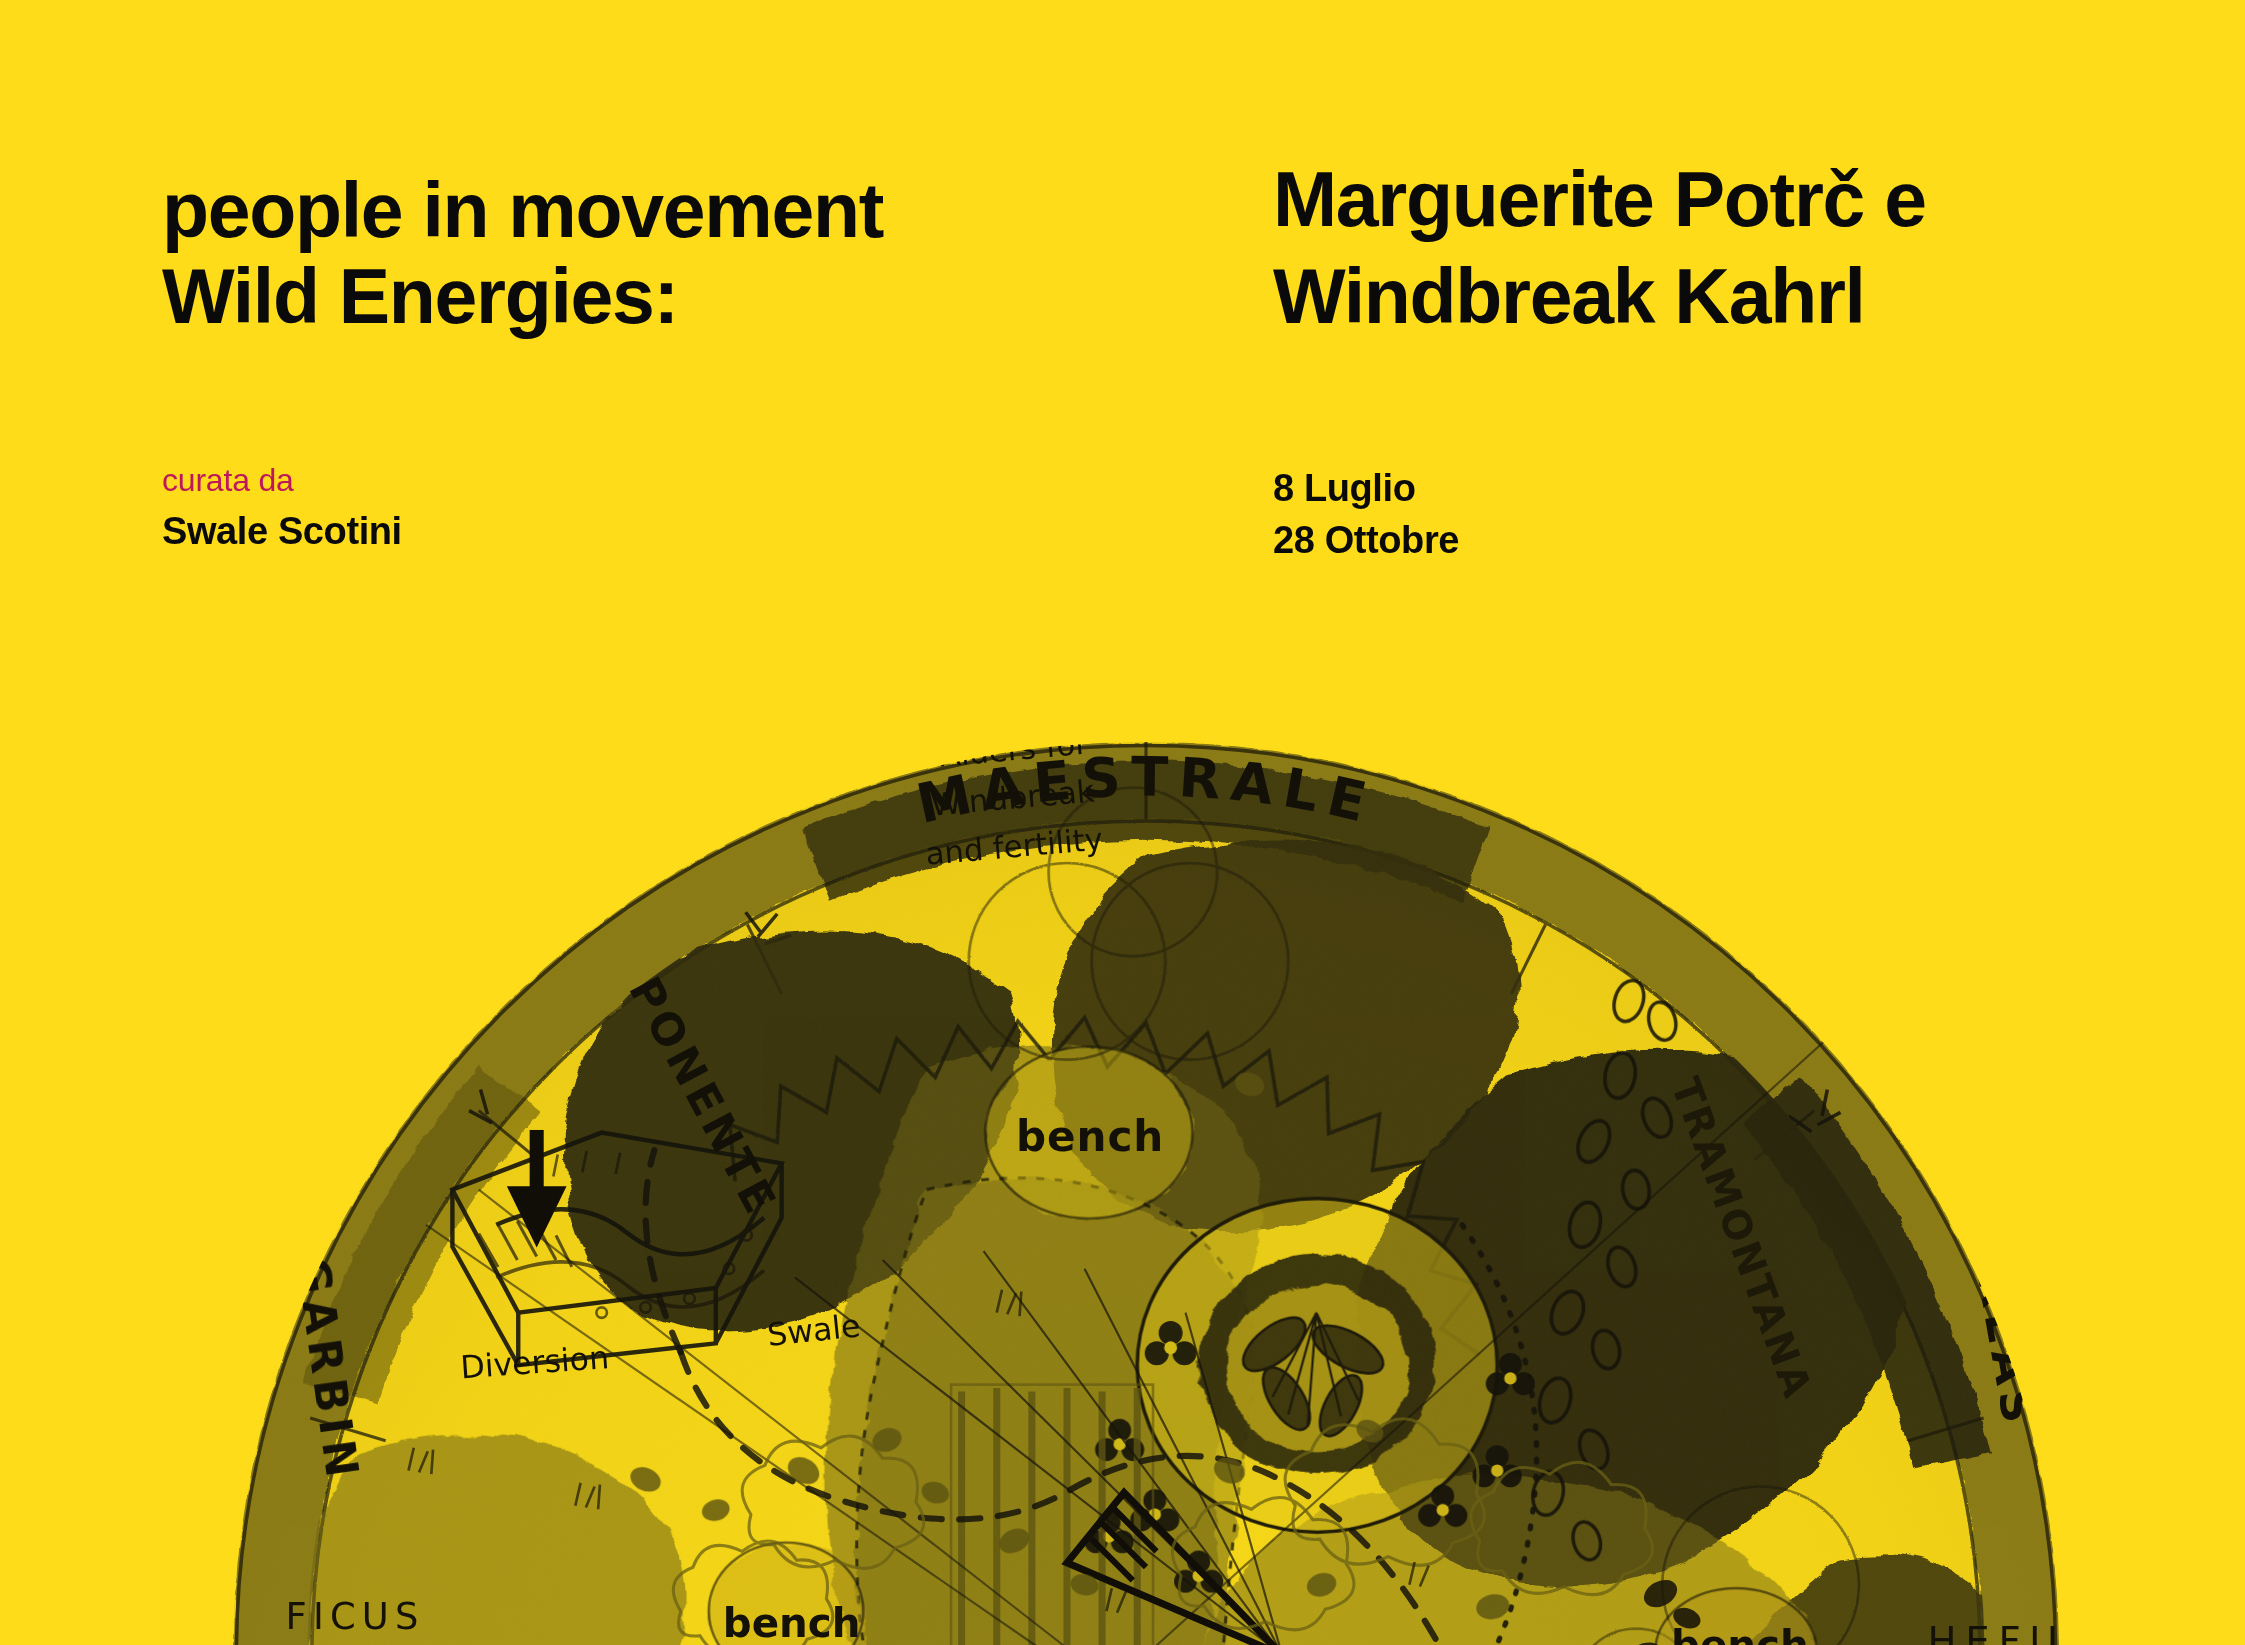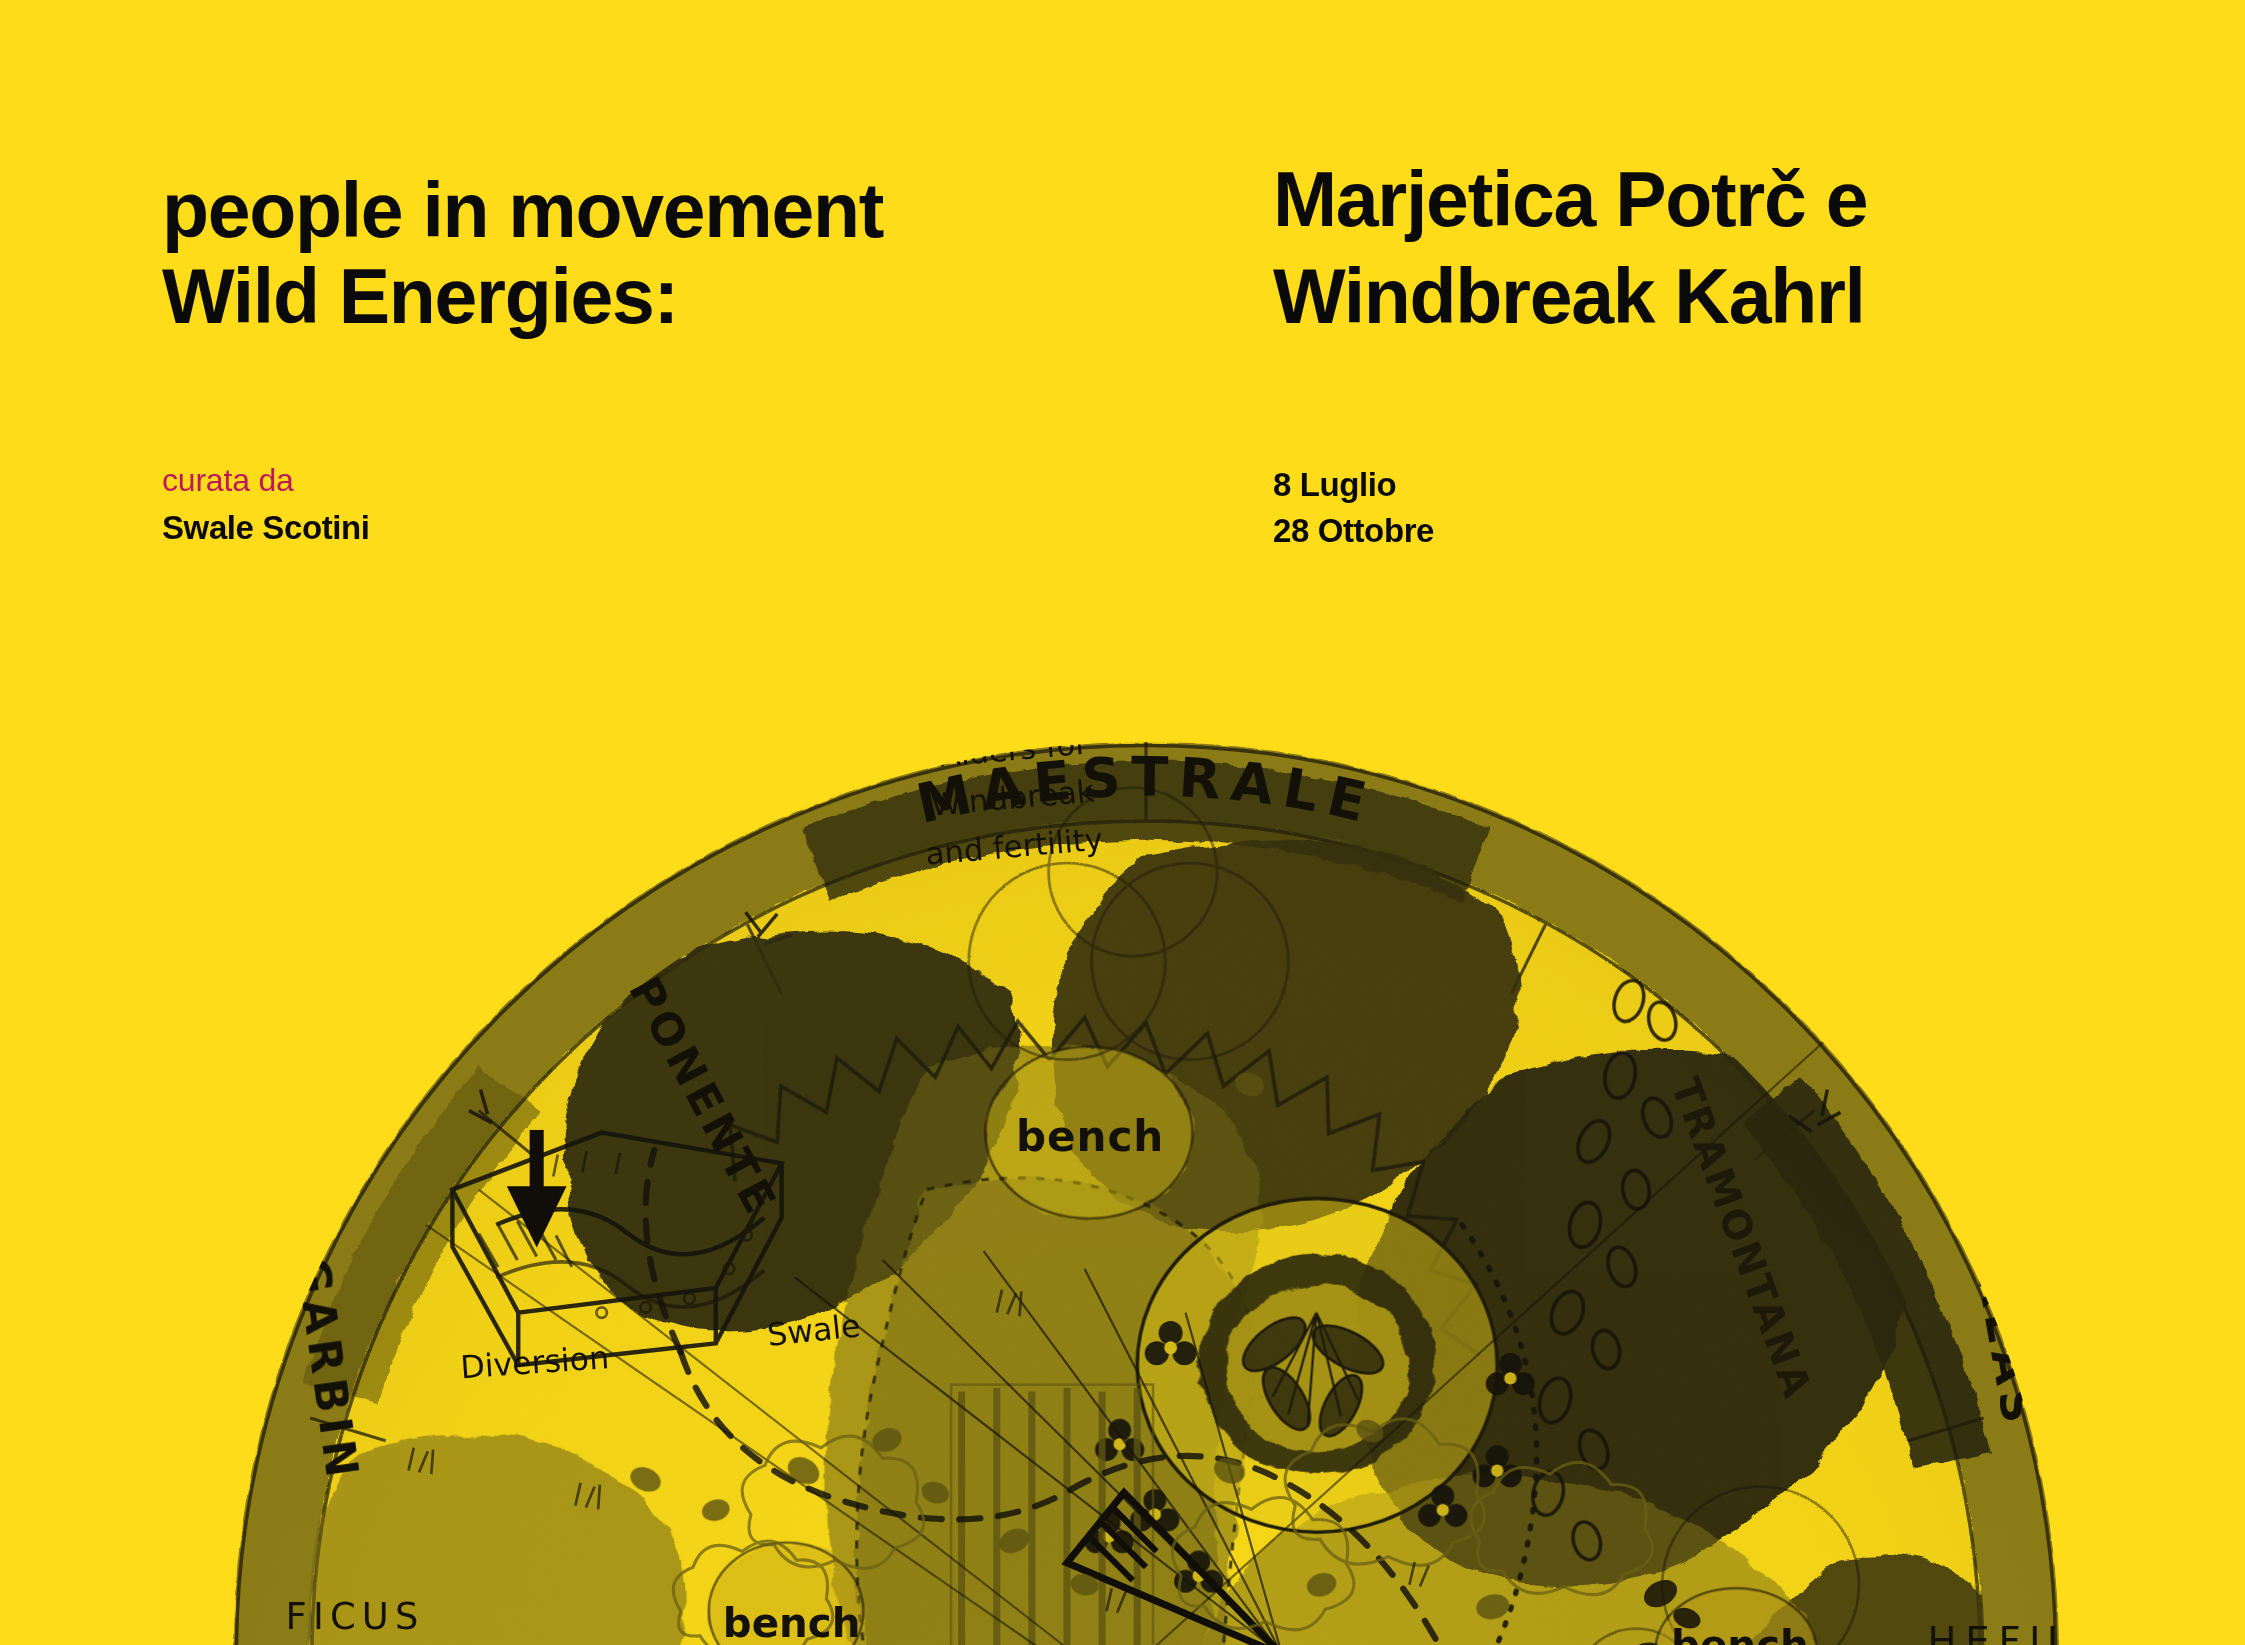--- a/index.html
+++ b/index.html
@@ -36,21 +36,21 @@
     font-family:"Liberation Sans", sans-serif;
     font-weight:400;
     font-size:32px;
     line-height:1.3;
     color:#be185d;
     letter-spacing:-0.2px;
   }
   .meta-strong {
     font-family:"Liberation Sans", sans-serif;
     font-weight:700;
-    font-size:33px;
+    font-size:38px;
     line-height:1.3;
     color:#0a0a0a;
     letter-spacing:-0.4px;
     margin-top:5.3px;
   }
   .meta-strong.tight { margin-top:3.5px; }
 
   
   #artwork-wrap {
     position:absolute;
@@ -64,21 +64,21 @@
 <body style="background: rgb(254, 220, 25);">
 
 <div id="poster" style="--bg: #FEDC19;">
 
   <div class="txt-col" id="title-block">
     <div class="headline l2">people in movement</div>
     <div class="headline">Wild Energies:</div>
   </div>
 
   <div class="txt-col" id="artist-block">
-    <div class="headline">Marjetica Potrč e</div>
+    <div class="headline">Marguerite Potrč e</div>
     <div class="headline l2">Windbreak Kahrl</div>
   </div>
 
   <div class="txt-col" id="curator-block">
     <div class="meta-label">curata da</div>
     <div class="meta-strong">Swale Scotini</div>
   </div>
 
   <div class="txt-col" id="dates-block">
     <div class="meta-strong tight">8 Luglio</div>

